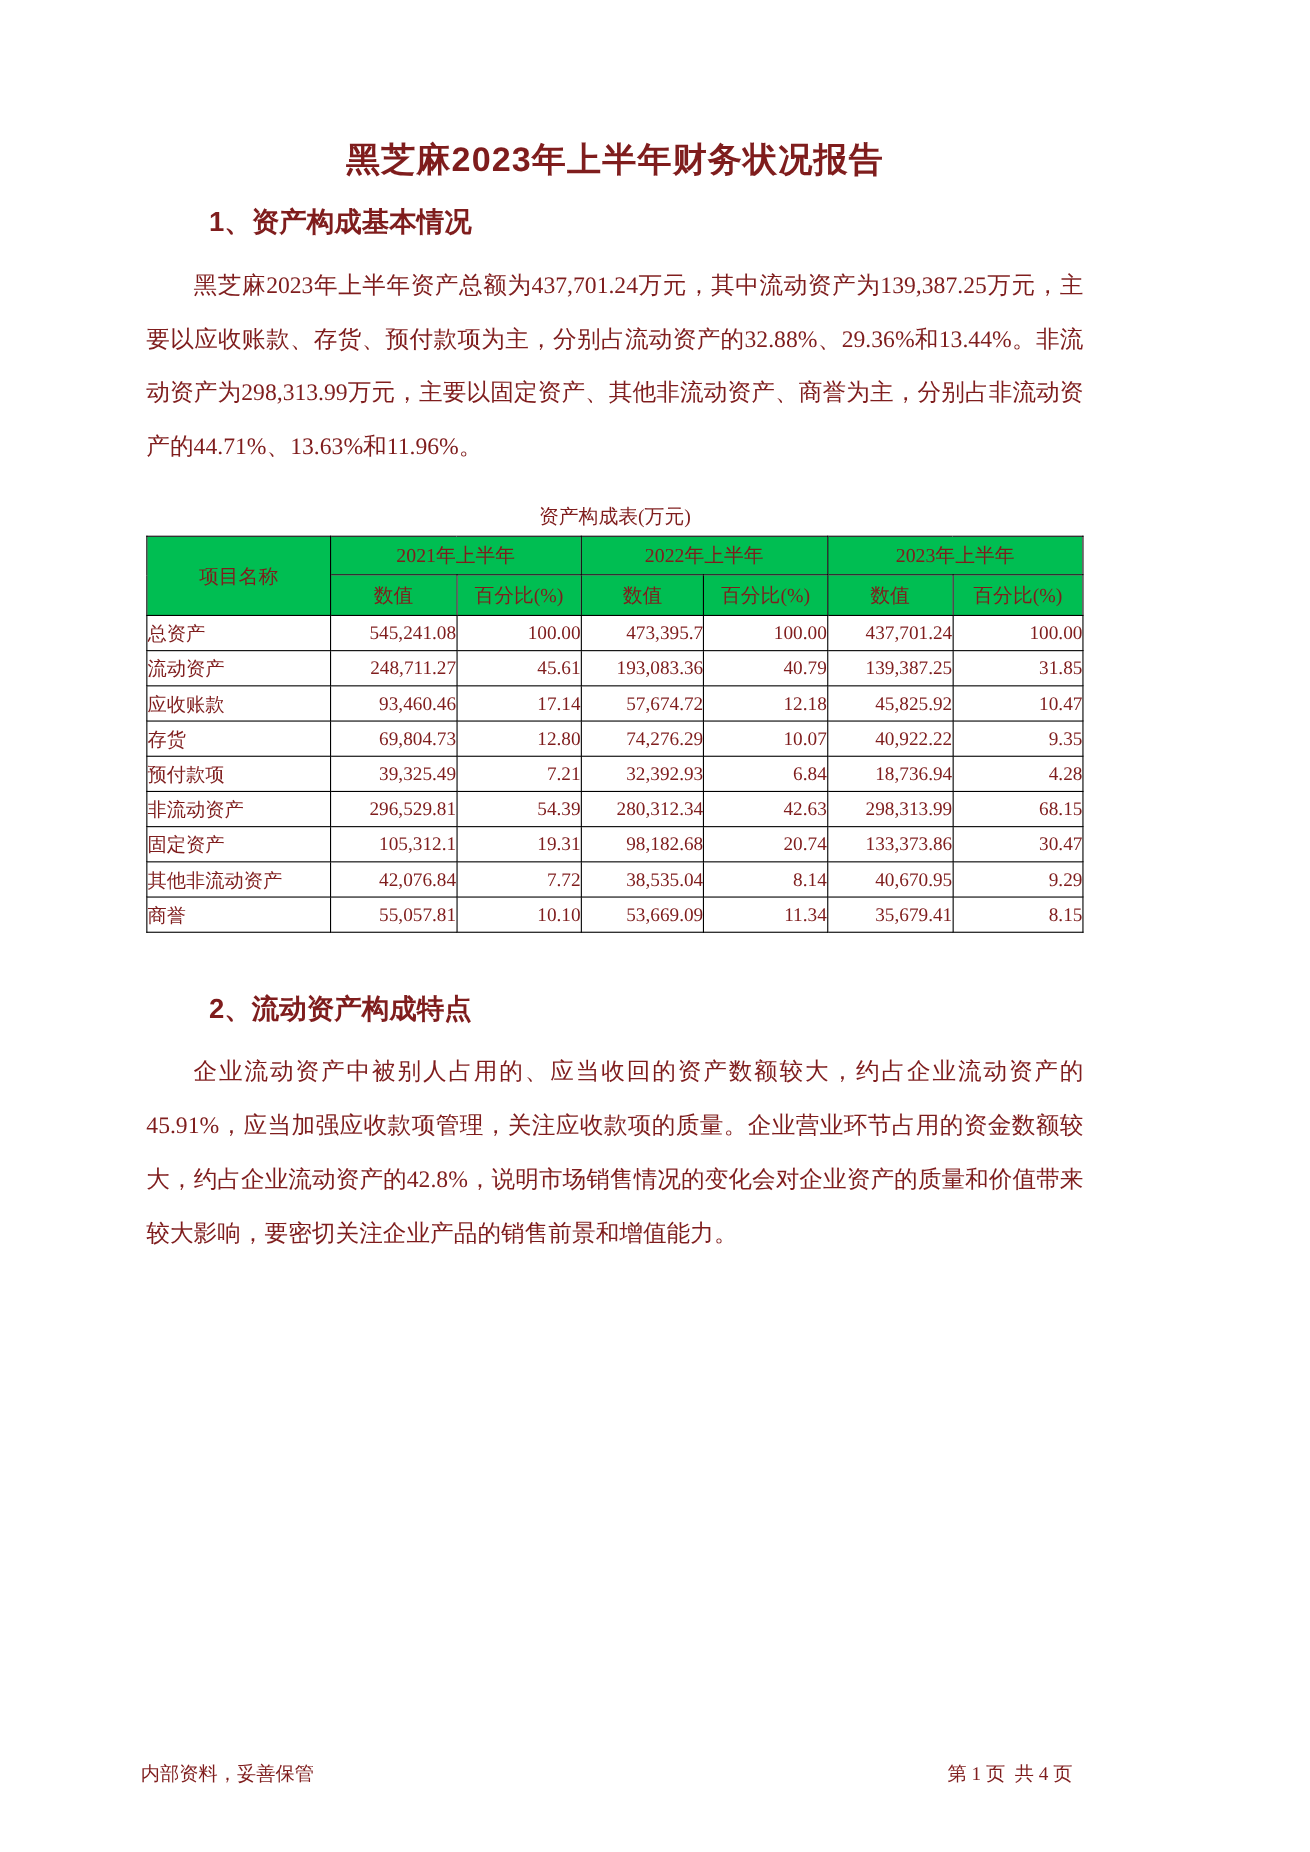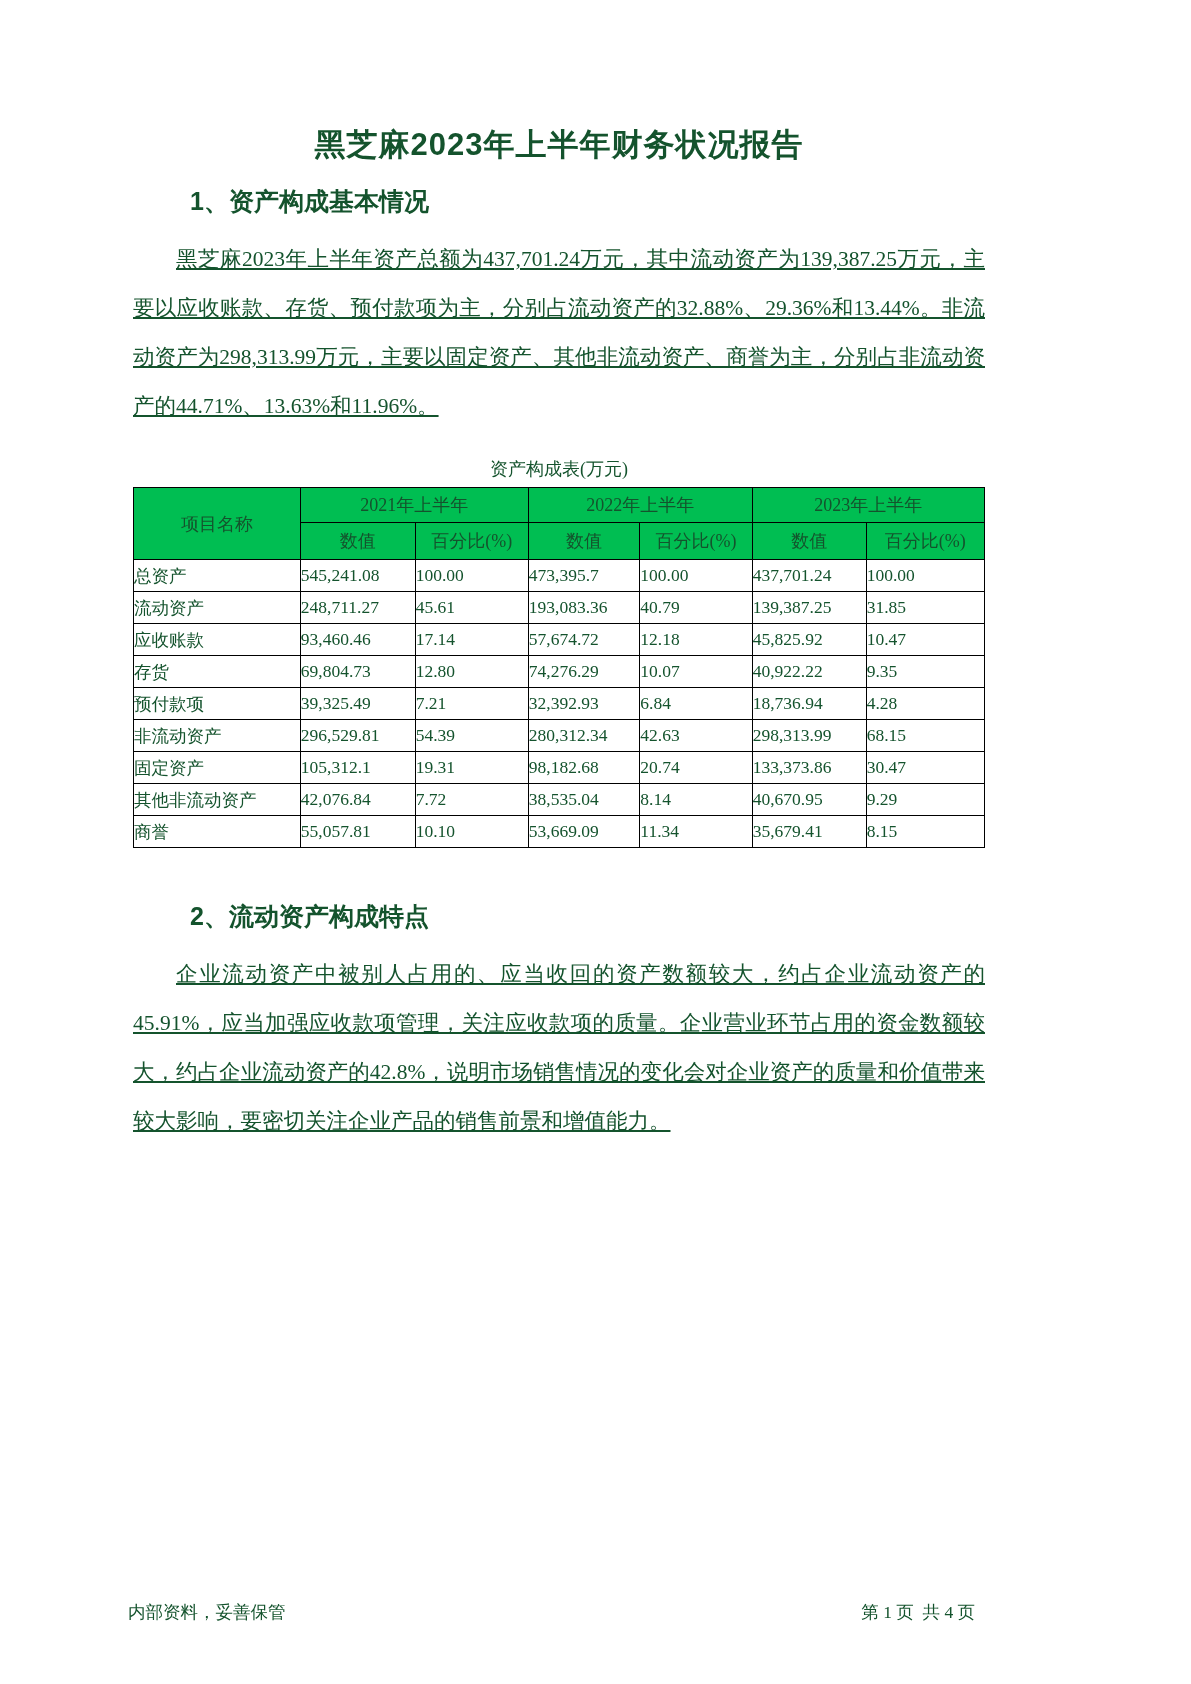--- a/index.html
+++ b/index.html
@@ -1,20 +1,20 @@
 <!DOCTYPE html>
 <html><head>
 <meta charset="utf-8">
 <style>
   html,body { margin:0; padding:0; background:#ffffff; }
   .page {
     position:relative;
     width:1191px; height:1684px;
     background:#ffffff;
-    color:#14532d;
+    color:#7f1d1d;
     font-family:"Liberation Serif","DejaVu Serif",serif;
     overflow:hidden;
   }
   .content {
     position:absolute;
     left:133px; top:0;
     width:852px;
   }
   .doc-title {
     font-family:"Liberation Sans","DejaVu Sans",sans-serif;
@@ -41,21 +41,20 @@
     font-weight:bold;
     font-size:25px;
     margin:52px 0 0 57px;
   }
   .para {
     font-size:21.5px;
     line-height:49px;
     text-indent:2em;
     text-align:justify;
     margin:17px 0 0 0;
-    text-decoration:underline;
   }
   .tbl-caption {
     font-size:18px;
     text-align:center;
     margin:26px 0 6px 0;
   }
   table.assets {
     width:100%;
     border-collapse:collapse;
     table-layout:fixed;
@@ -72,21 +71,21 @@
     text-align:center;
   }
   table.assets thead tr.yr-row th { height:34px; }
   table.assets thead tr.sub-row th { height:36px; }
   table.assets tbody td {
     height:31px;
     font-size:17.5px;
     background:#ffffff;
   }
   td.cell-name { text-align:left; padding-left:8px; }
-  td.cell-num  { padding-right:5px; }
+  td.cell-num  { text-align:right; padding-right:5px; }
   .footer {
     position:absolute;
     left:128px; right:216px; bottom:60px;
     display:flex;
     justify-content:space-between;
     font-size:17.5px;
   }
   .footer span { white-space:pre; }
 </style>
 </head>

